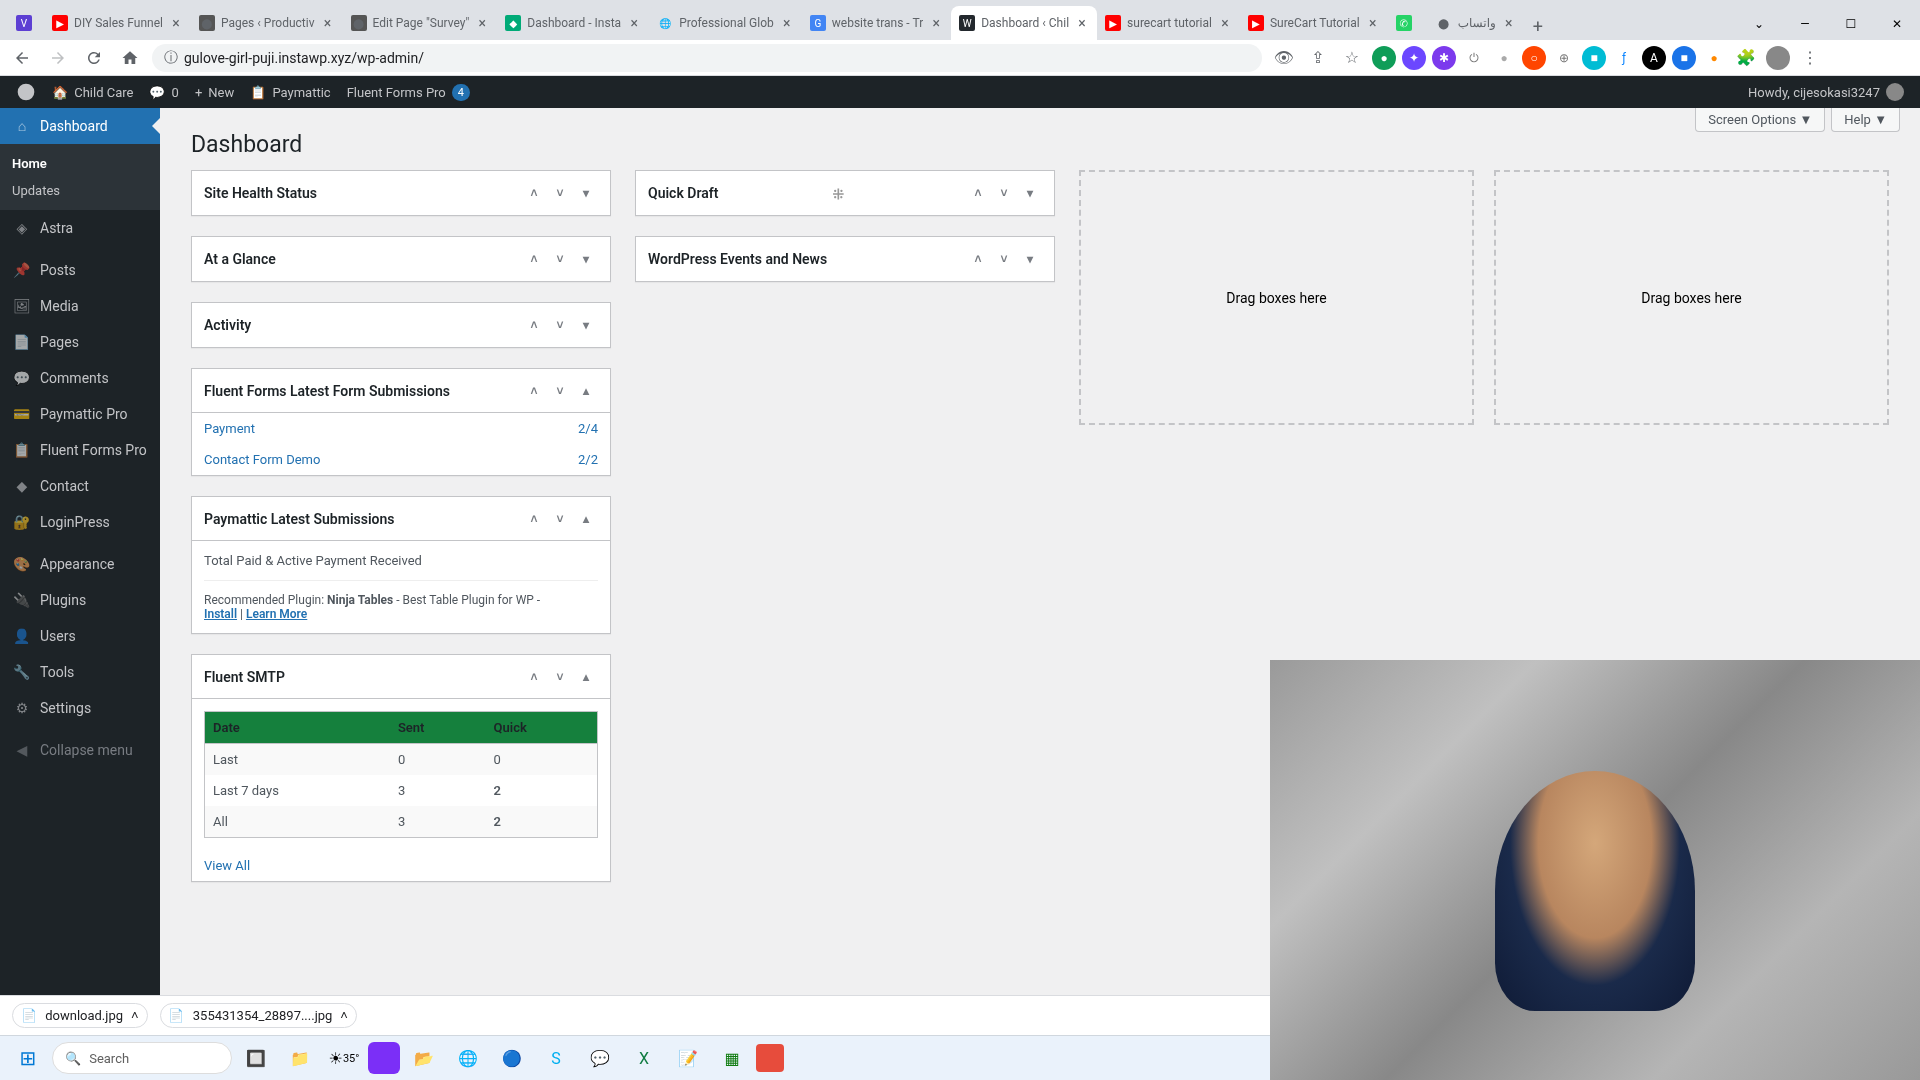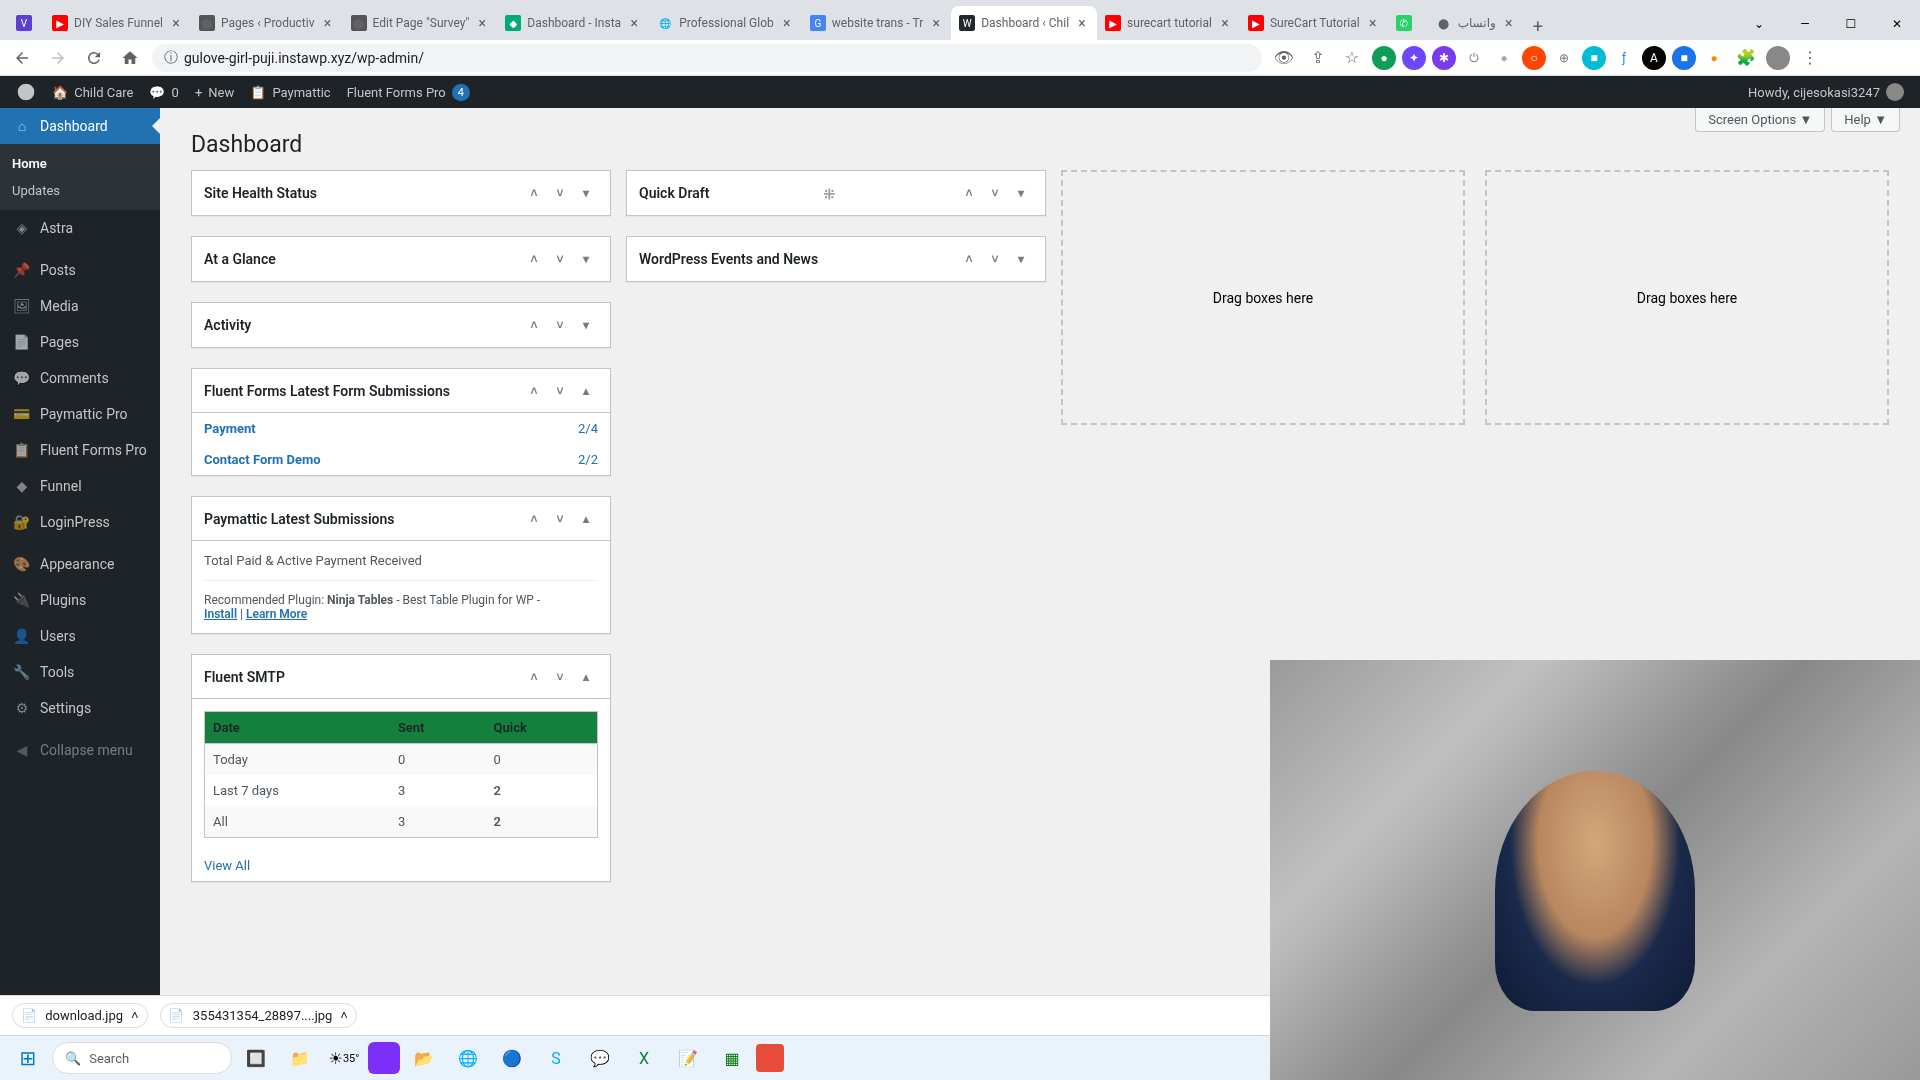--- a/index.html
+++ b/index.html
@@ -32,32 +32,32 @@
 .menu-item.current::after{content:"";position:absolute;right:0;top:50%;transform:translateY(-50%);border:8px solid transparent;border-right-color:#f0f0f1}
 .menu-icon{width:20px;height:20px;display:flex;align-items:center;justify-content:center;opacity:0.6}
 .submenu{background:#2c3338;padding:6px 0}
 .submenu-item{padding:6px 12px;color:#c3c4c7;font-size:13px}
 .submenu-item.active{color:#fff;font-weight:600}
 .content{flex:1;padding:11px;overflow-y:auto;position:relative}
 .content-header{display:flex;align-items:center;padding:12px 20px 0}
 .page-title{font-size:23px;font-weight:400;color:#1d2327}
 .screen-opts{margin-left:auto;display:flex;gap:6px}
 .screen-btn{background:#f6f7f7;border:1px solid #c3c4c7;border-top:none;padding:4px 12px;font-size:13px;color:#50575e;border-radius:0 0 4px 4px}
-.widgets{display:flex;gap:15px;padding:12px 20px}
+.widgets{display:flex;gap:24px;padding:12px 20px}
 .col{width:420px;display:flex;flex-direction:column;gap:20px}
 .dropzone{flex:1;display:flex;gap:20px}
 .dz{flex:1;border:2px dashed #c3c4c7;height:255px;display:flex;align-items:center;justify-content:center;color:#000000;font-size:14px}
 .postbox{background:#fff;border:1px solid #c3c4c7;box-shadow:0 1px 1px rgba(0,0,0,.04)}
 .postbox-header{display:flex;align-items:center;padding:0 12px;height:44px;border-bottom:1px solid #c3c4c7;font-size:14px;font-weight:600;color:#1d2327}
 .postbox-header.collapsed{border-bottom:none}
 .postbox-ctrl{margin-left:auto;display:flex;gap:2px}
 .postbox-ctrl span{width:24px;height:24px;display:flex;align-items:center;justify-content:center;color:#787c82;font-size:12px}
 .postbox-body{padding:12px}
 .ff-row{display:flex;justify-content:space-between;padding:8px 12px;color:#2271b1;font-size:13px}
-.ff-row a{color:#2271b1;text-decoration:none;font-weight:700}
+.ff-row a{color:#2271b1;text-decoration:none;font-weight:400}
 .pay-label{font-size:13px;color:#50575e;margin-bottom:12px}
 .pay-rec{font-size:12px;color:#50575e;border-top:1px solid #eee;padding-top:12px}
 .pay-rec a{color:#2271b1;font-weight:600;text-decoration:underline}
 .smtp-table{width:100%;border:1px solid #c3c4c7;font-size:13px;border-collapse:collapse}
 .smtp-table th{text-align:left;padding:8px;background:#15803d;font-weight:600;color:#1d2327;border-bottom:1px solid #c3c4c7}
 .smtp-table td{padding:8px;color:#50575e}
 .smtp-table tr:nth-child(even) td{background:#f9f9f9}
 .smtp-fail{color:#d63638;font-weight:600}
 .view-all{color:#2271b1;font-size:13px;padding:8px 12px;display:block}
 .drag-handle{color:#999;font-size:14px;margin-left:auto;margin-right:8px}
@@ -243,21 +243,21 @@
     <div class="menu-item">
         <span class="menu-icon">💳</span>
         <span>Paymattic Pro</span>
       </div>
     <div class="menu-item">
         <span class="menu-icon">📋</span>
         <span>Fluent Forms Pro</span>
       </div>
     <div class="menu-item">
         <span class="menu-icon">◆</span>
-        <span>Funnel</span>
+        <span>Contact</span>
       </div>
     <div class="menu-item">
         <span class="menu-icon">🔐</span>
         <span>LoginPress</span>
       </div>
     <div style="height:6px"></div>
     <div class="menu-item">
         <span class="menu-icon">🎨</span>
         <span>Appearance</span>
       </div>
@@ -371,21 +371,21 @@
             </div>
           <div class="postbox-body">
             <table class="smtp-table">
               <tbody>
                   <tr>
                     <th>Date</th>
                     <th>Sent</th>
                     <th>Quick</th>
                   </tr>
               <tr>
-                    <td>Today</td>
+                    <td>Last</td>
                     <td>0</td>
                     <td>0</td>
                   </tr>
               <tr>
                     <td>Last 7 days</td>
                     <td>3</td>
                     <td class="smtp-fail">2</td>
                   </tr>
               <tr>
                     <td>All</td>

